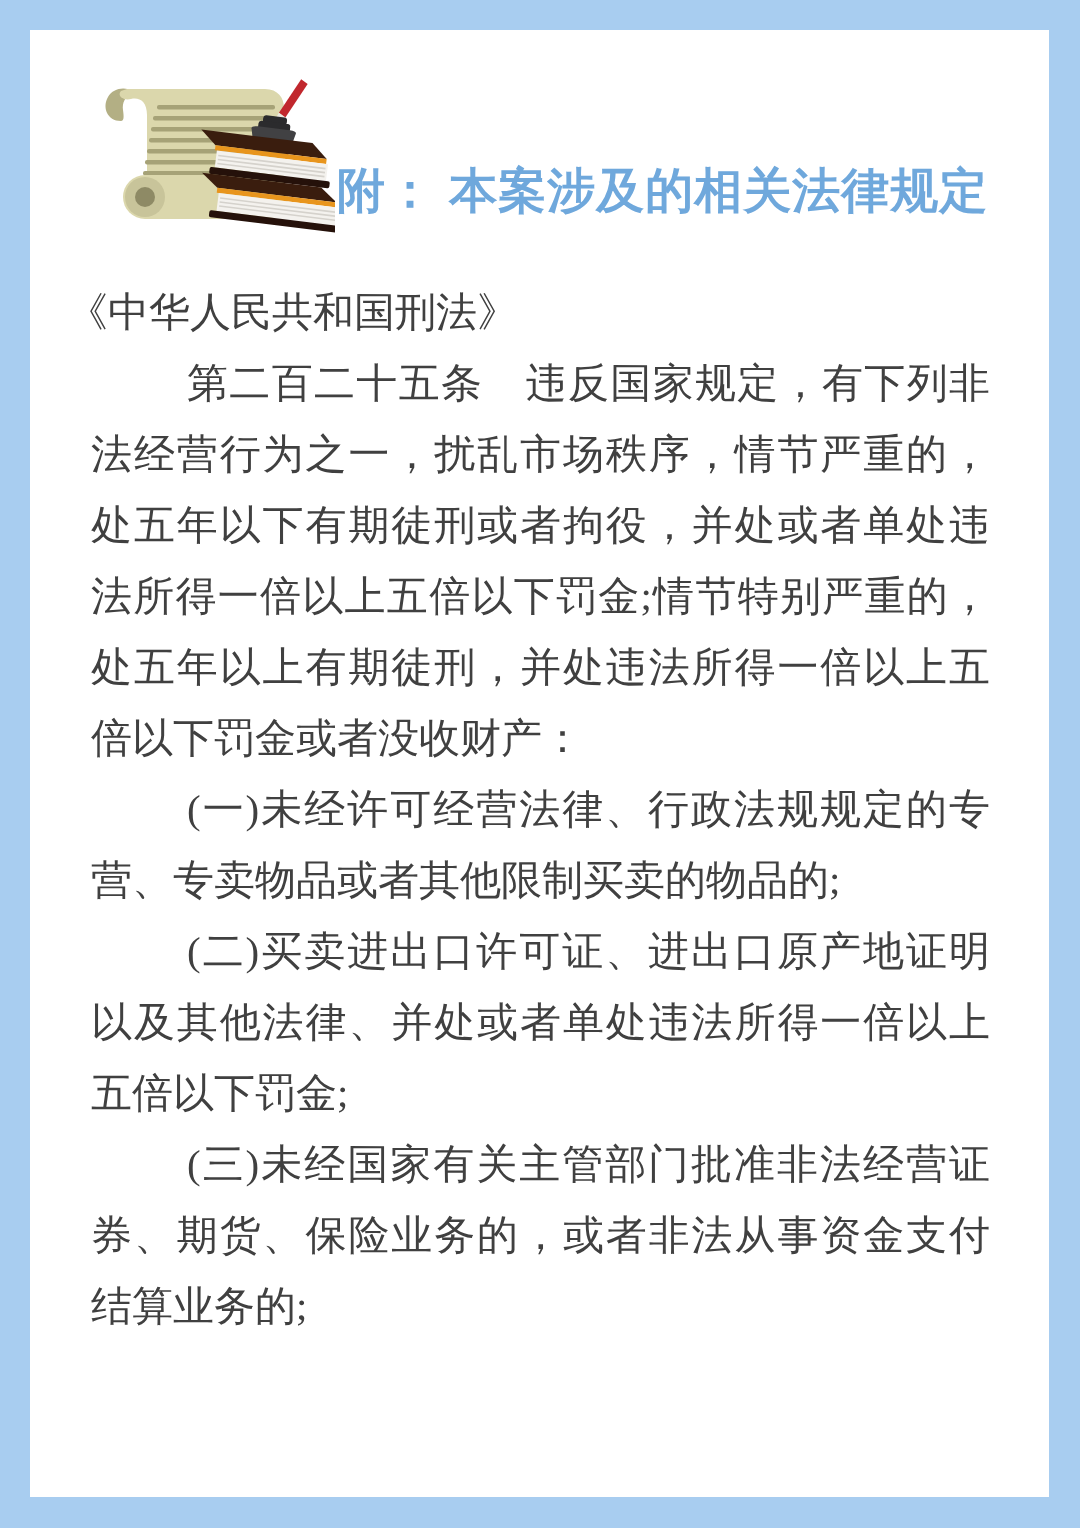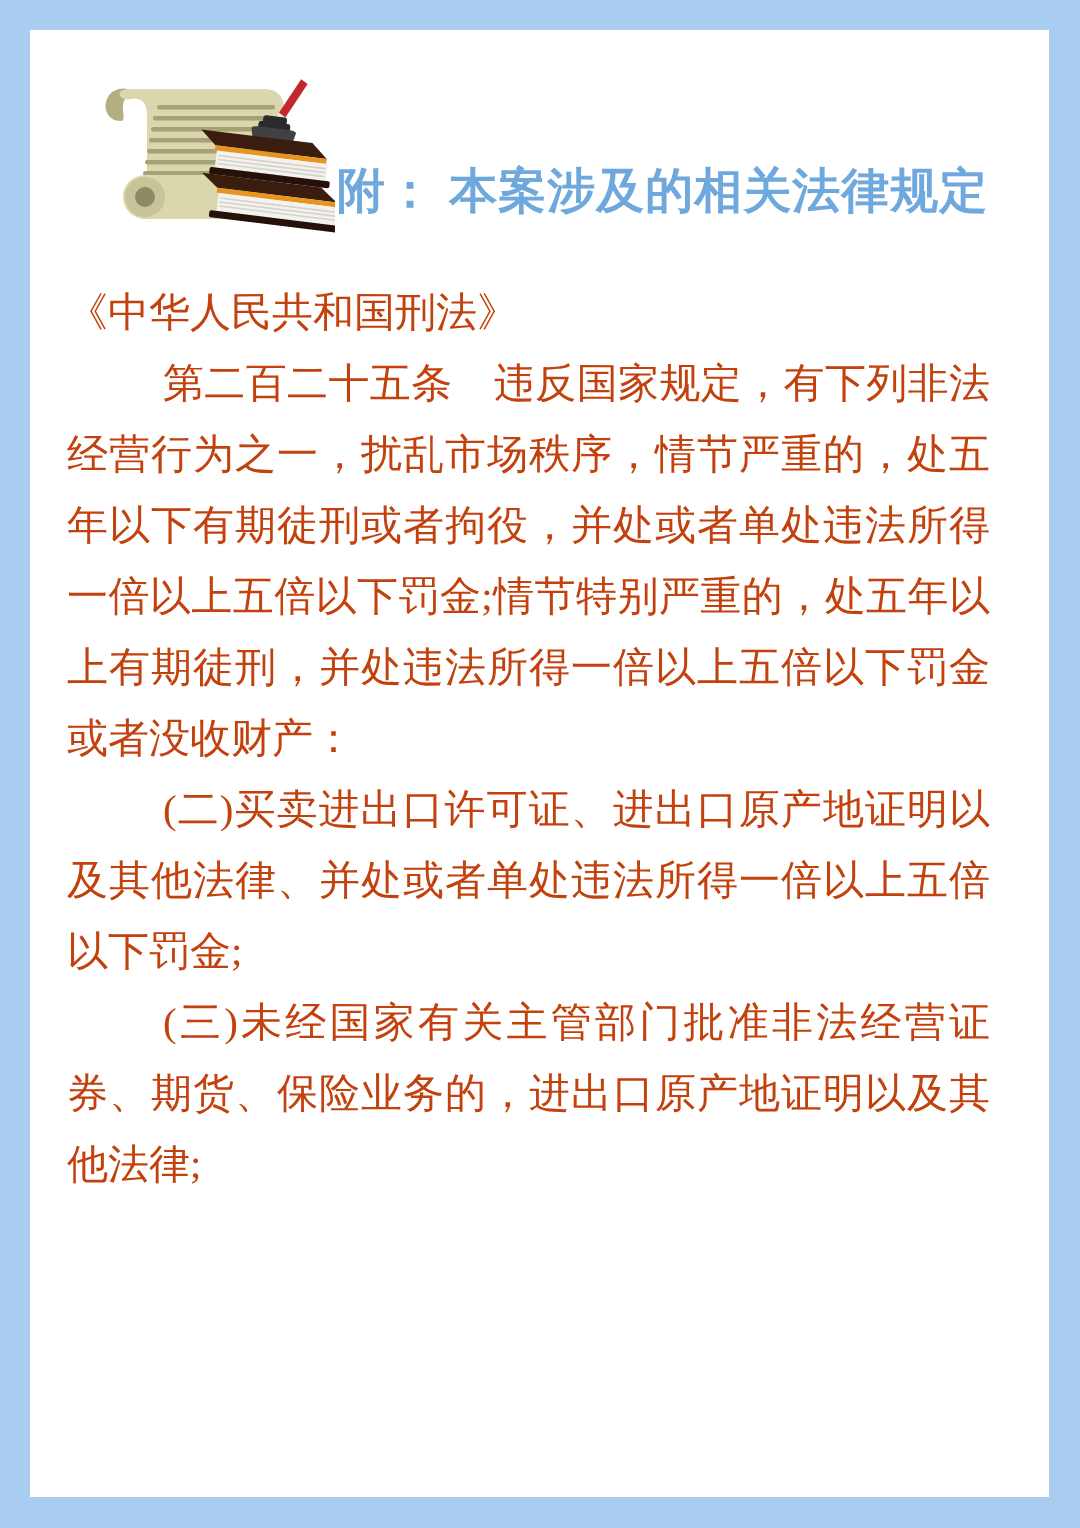--- a/index.html
+++ b/index.html
@@ -42,30 +42,31 @@
     font-size: 48px;
     letter-spacing: 1px;
     color: #6fa8dc;
     margin: 0 0 14px 2px;
     white-space: nowrap;
   }
   .legal-text {
     font-family: "Liberation Serif", serif;
     font-size: 41px;
     line-height: 71px;
-    color: #c2410c;
+    color: #404040;
     text-align: justify;
     text-justify: inter-character;
   }
   .legal-text p {
     margin: 0;
     padding: 0;
   }
   .legal-text p.indent {
     text-indent: 96px;
+    margin-left: 24px;
   }
 </style>
 </head>
 <body>
 
 <div class="frame">
   <div class="sheet">
 
     <div class="header">
       <svg class="illustration" viewBox="0 0 240 162" xmlns="http://www.w3.org/2000/svg">
@@ -121,18 +122,19 @@
           <rect x="118" y="141" width="133" height="7" rx="2" fill="#25110a"></rect>
         </g>
       </svg>
       <h1 class="title">附： 本案涉及的相关法律规定</h1>
     </div>
 
     <div class="legal-text">
 
     <p class="">《中华人民共和国刑法》</p>
         <p class="indent">第二百二十五条　违反国家规定，有下列非法经营行为之一，扰乱市场秩序，情节严重的，处五年以下有期徒刑或者拘役，并处或者单处违法所得一倍以上五倍以下罚金;情节特别严重的，处五年以上有期徒刑，并处违法所得一倍以上五倍以下罚金或者没收财产：</p>
+        <p class="indent">(一)未经许可经营法律、行政法规规定的专营、专卖物品或者其他限制买卖的物品的;</p>
         <p class="indent">(二)买卖进出口许可证、进出口原产地证明以及其他法律、并处或者单处违法所得一倍以上五倍以下罚金;</p>
-        <p class="indent">(三)未经国家有关主管部门批准非法经营证券、期货、保险业务的，进出口原产地证明以及其他法律;</p>
+        <p class="indent">(三)未经国家有关主管部门批准非法经营证券、期货、保险业务的，或者非法从事资金支付结算业务的;</p>
       </div>
 
   </div>
 </div>
 
 </body></html>

